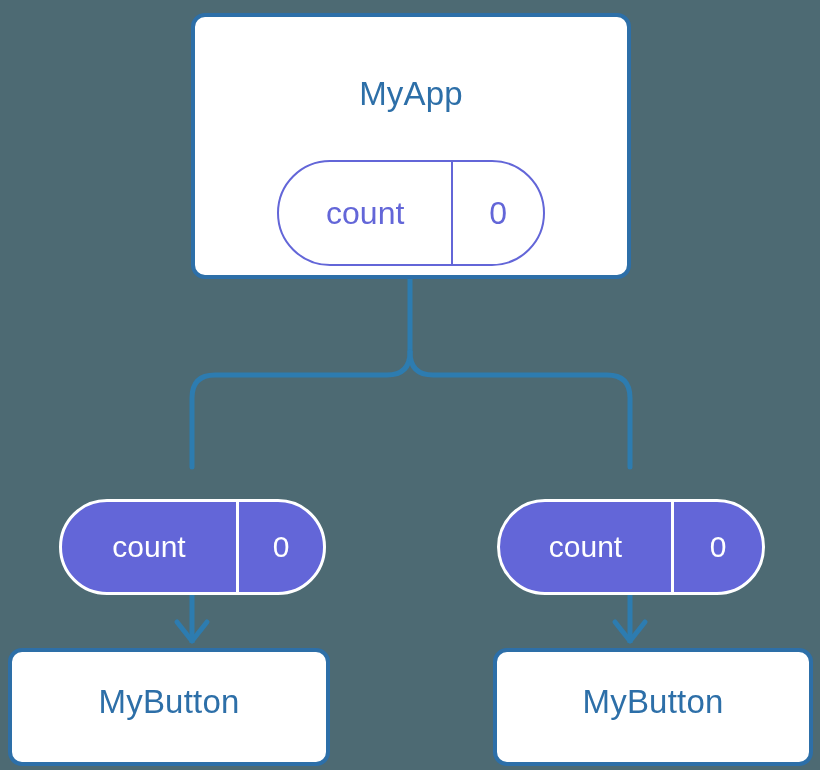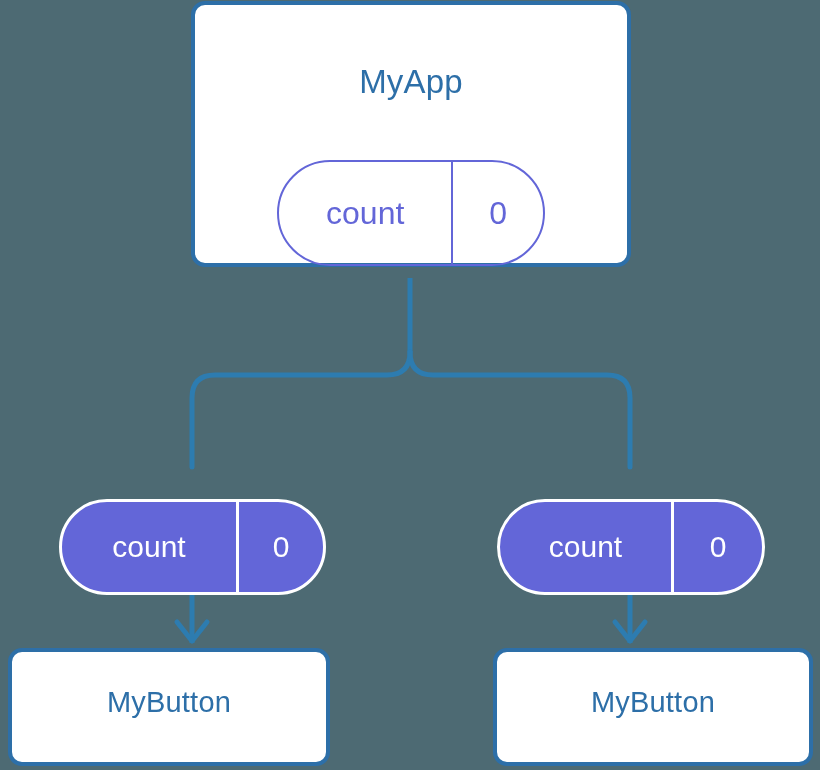--- a/index.html
+++ b/index.html
@@ -42,21 +42,21 @@
     right: 0;
     text-align: center;
     color: #2d6fa8;
     font-weight: 400;
     letter-spacing: 0.2px;
     white-space: nowrap;
   }
 
   #app-box {
     left: 191px;
-    top: 1px;
+    top: 13px;
     width: 440px;
     height: 266px;
   }
   #app-title {
     top: 57px;
     font-size: 33px;
     line-height: 40px;
   }
 
   #btn-box-left {
@@ -66,21 +66,21 @@
     height: 118px;
   }
   #btn-box-right {
     left: 493px;
     top: 648px;
     width: 320px;
     height: 118px;
   }
   .btn-title {
     top: 30px;
-    font-size: 29px;
+    font-size: 33px;
     line-height: 40px;
   }
 
   
   .pill {
     position: absolute;
     display: flex;
     align-items: stretch;
     box-sizing: border-box;
     border-radius: 999px;

